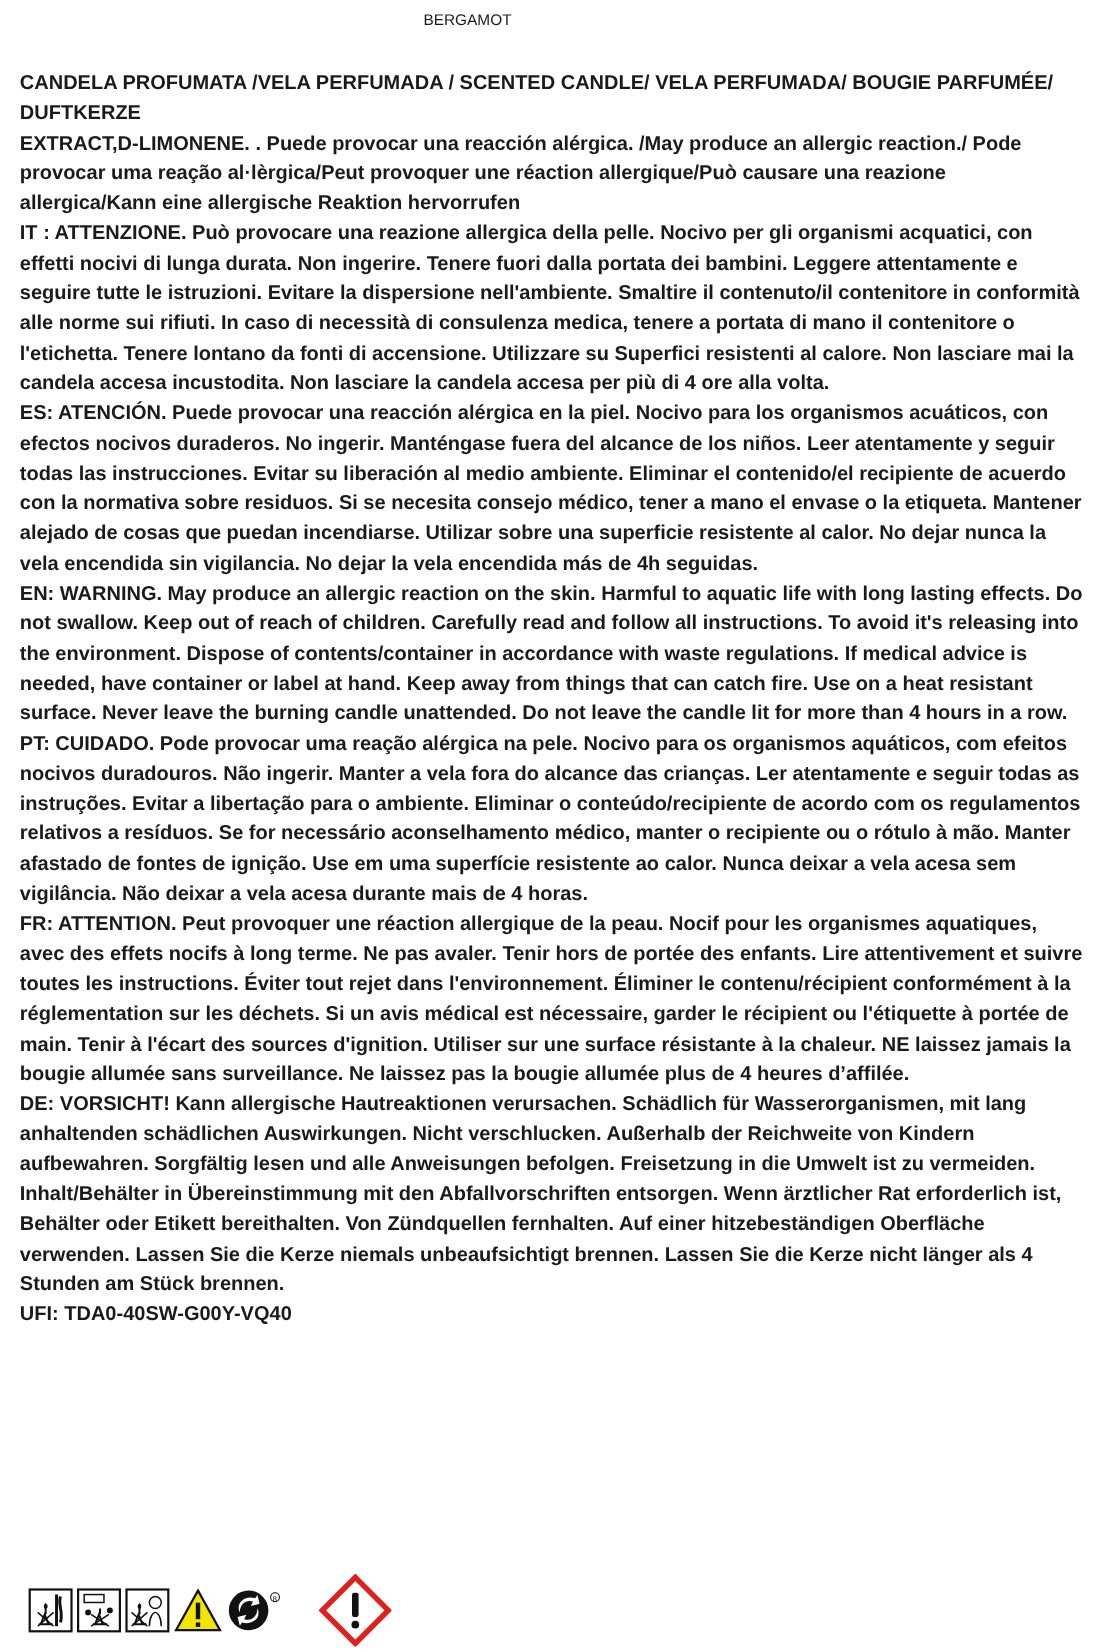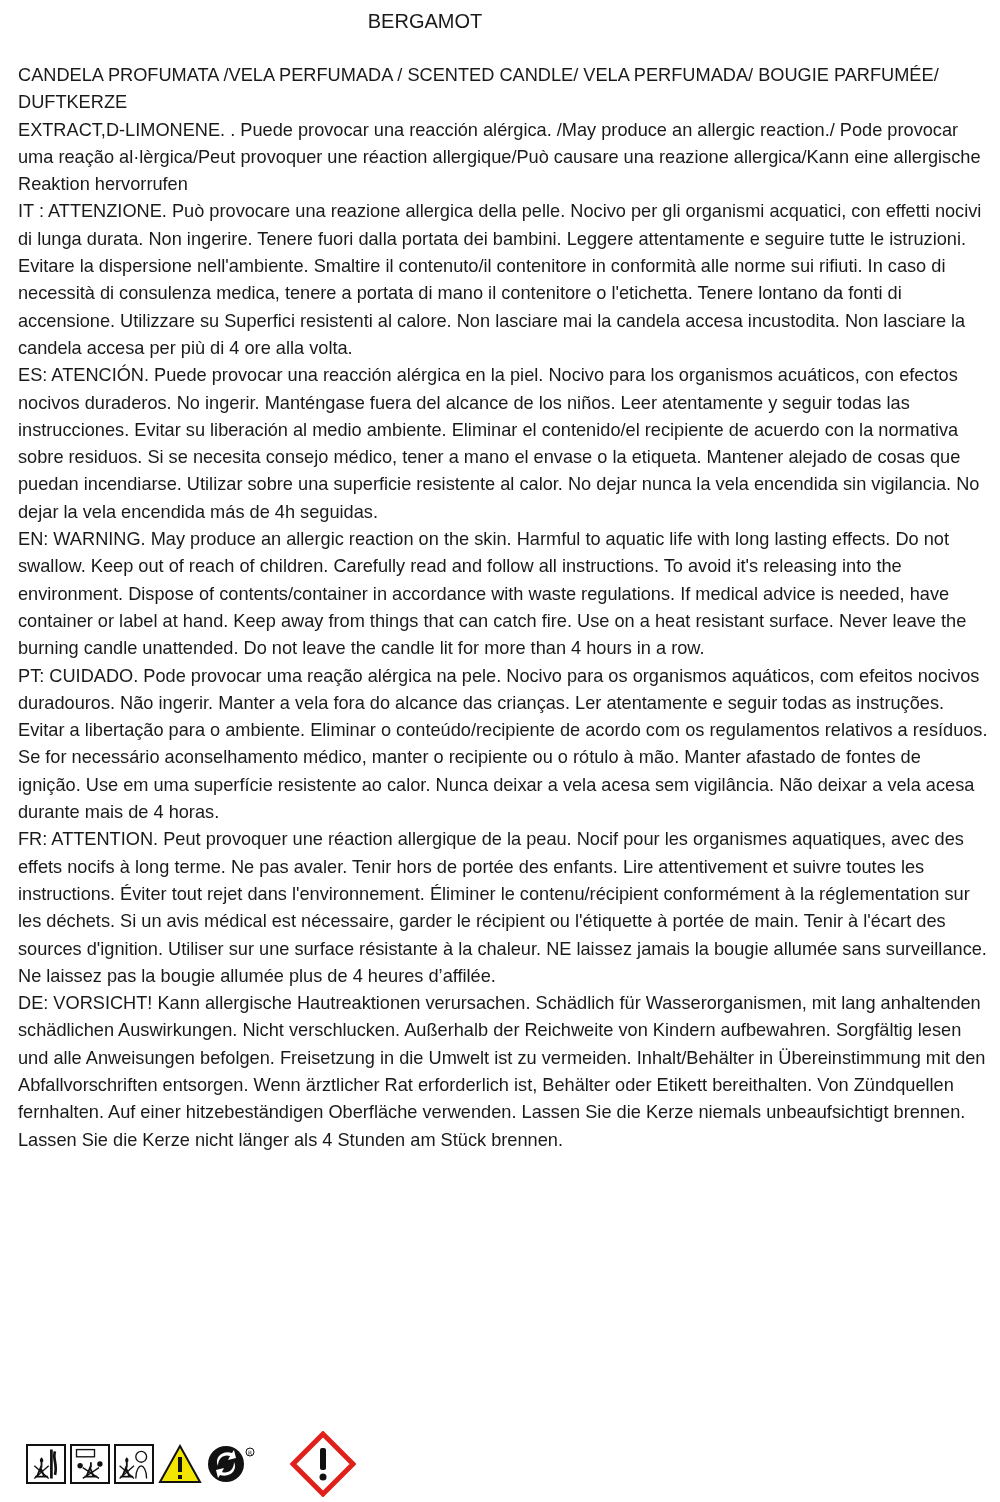--- a/index.html
+++ b/index.html
@@ -1,21 +1,21 @@
 <!DOCTYPE html>
 <html><head>
 <meta charset="utf-8">
 <style>
   html, body { margin: 0; padding: 0; background: #ffffff; }
   body { width: 1000px; height: 1502px; overflow: hidden; position: relative;
          font-family: "Liberation Sans", "DejaVu Sans", sans-serif; color: #1a1a1a; }
   .title { position: absolute; top: 10px; left: 0; width: 850px; text-align: center;
-           font-size: 20px; letter-spacing: 0px; }
+           font-size: 14px; letter-spacing: 0px; }
   .body { position: absolute; top: 62px; left: 18px; width: 970px;
-          font-size: 18.2px; line-height: 27.3px; }
+          font-size: 18.2px; line-height: 27.3px; font-weight: bold; }
   .body p { margin: 0; }
   .icons { position: absolute; top: 1426px; left: 18px; width: 340px; height: 76px;
            display: flex; align-items: center; gap: 4px; padding-left: 8px; box-sizing: border-box; }
   .pic { width: 40px; height: 40px; border: 2px solid #111; box-sizing: border-box; display: inline-block; position: relative; }
   .pic svg { width: 100%; height: 100%; display: block; }
   .ghs { margin-left: 30px; width: 66px; height: 66px; }
 </style>
 </head>
 <body>
 
@@ -23,20 +23,21 @@
 
 <div class="body">
   <p>CANDELA PROFUMATA /VELA PERFUMADA / SCENTED CANDLE/ VELA PERFUMADA/ BOUGIE PARFUMÉE/ DUFTKERZE</p>
   <p>EXTRACT,D-LIMONENE. . Puede provocar una reacción alérgica. /May produce an allergic reaction./ Pode provocar uma reação al·lèrgica/Peut provoquer une réaction allergique/Può causare una reazione allergica/Kann eine allergische Reaktion hervorrufen</p>
   <p>IT : ATTENZIONE.  Può provocare una reazione allergica della pelle. Nocivo per gli organismi acquatici, con effetti nocivi di lunga durata.  Non ingerire. Tenere fuori dalla portata dei bambini. Leggere attentamente e seguire tutte le istruzioni. Evitare la dispersione nell'ambiente. Smaltire il contenuto/il contenitore in conformità alle norme sui rifiuti. In caso di necessità di consulenza medica, tenere a portata di mano il contenitore o l'etichetta. Tenere lontano da fonti di accensione. Utilizzare su Superfici resistenti al calore. Non lasciare mai la candela accesa incustodita. Non lasciare la candela accesa per più di 4 ore alla volta.</p>
   <p>ES: ATENCIÓN. Puede provocar una reacción alérgica en la piel. Nocivo para los organismos acuáticos, con efectos nocivos duraderos. No ingerir. Manténgase fuera del alcance de los niños. Leer atentamente y seguir todas las instrucciones. Evitar su liberación al medio ambiente. Eliminar el contenido/el recipiente de acuerdo con la normativa sobre residuos. Si se necesita consejo médico, tener a mano el envase o la etiqueta. Mantener alejado de cosas que puedan incendiarse. Utilizar sobre una superficie resistente al calor. No dejar nunca la vela encendida sin vigilancia. No dejar la vela encendida más de 4h seguidas.</p>
   <p>EN: WARNING. May produce an allergic reaction on the skin. Harmful to aquatic life with long lasting effects. Do not swallow. Keep out of reach of children. Carefully read and follow all instructions. To avoid it's releasing into the environment. Dispose of contents/container in accordance with waste regulations. If medical advice is needed, have container or label at hand. Keep away from things that can catch fire. Use on a heat resistant surface. Never leave the burning candle unattended. Do not leave the candle lit for more than 4 hours in a row.</p>
   <p>PT: CUIDADO. Pode provocar uma reação alérgica na pele. Nocivo para os organismos aquáticos, com efeitos nocivos duradouros.  Não ingerir. Manter a vela fora do alcance das crianças. Ler atentamente e seguir todas as instruções. Evitar a libertação para o ambiente. Eliminar o conteúdo/recipiente de acordo com os regulamentos relativos a resíduos. Se for necessário aconselhamento médico, manter o recipiente ou o rótulo à mão. Manter afastado de fontes de ignição. Use em uma superfície resistente ao calor. Nunca deixar a vela acesa sem vigilância. Não deixar a vela acesa durante mais de 4 horas.</p>
   <p>FR: ATTENTION. Peut provoquer une réaction allergique de la peau. Nocif pour les organismes aquatiques, avec des effets nocifs à long terme.  Ne pas avaler. Tenir hors de portée des enfants. Lire attentivement et suivre toutes les instructions. Éviter tout rejet dans l'environnement. Éliminer le contenu/récipient conformément à la réglementation sur les déchets. Si un avis médical est nécessaire, garder le récipient ou l'étiquette à portée de main. Tenir à l'écart des sources d'ignition. Utiliser sur une surface résistante à la chaleur. NE laissez jamais la bougie allumée sans surveillance. Ne laissez pas la bougie allumée plus de 4 heures d’affilée.</p>
   <p>DE: VORSICHT! Kann allergische Hautreaktionen verursachen. Schädlich für Wasserorganismen, mit lang anhaltenden schädlichen Auswirkungen. Nicht verschlucken. Außerhalb der Reichweite von Kindern aufbewahren. Sorgfältig lesen und alle Anweisungen befolgen. Freisetzung in die Umwelt ist zu vermeiden. Inhalt/Behälter in Übereinstimmung mit den Abfallvorschriften entsorgen. Wenn ärztlicher Rat erforderlich ist, Behälter oder Etikett bereithalten. Von Zündquellen fernhalten. Auf einer hitzebeständigen Oberfläche verwenden. Lassen Sie die Kerze niemals unbeaufsichtigt brennen. Lassen Sie die Kerze nicht länger als 4 Stunden am Stück brennen.</p>
+  <p>UFI: TDA0-40SW-G00Y-VQ40</p>
 </div>
 
 <div class="icons">
   <span class="pic">
     <svg viewBox="0 0 40 40">
         <path d="M8 34h14M10 34l4-10 4 10M15 24v-6M15 14c-2 2 0 4 0 4s2-2 0-4z" stroke="#111" stroke-width="2" fill="none"></path>
         <path d="M26 4v32M30 6c-3 8 3 14 0 26" stroke="#111" stroke-width="3" fill="none"></path>
         <path d="M7 22l16 14M23 22L7 36" stroke="#111" stroke-width="1.5"></path>
       </svg>
   </span>

